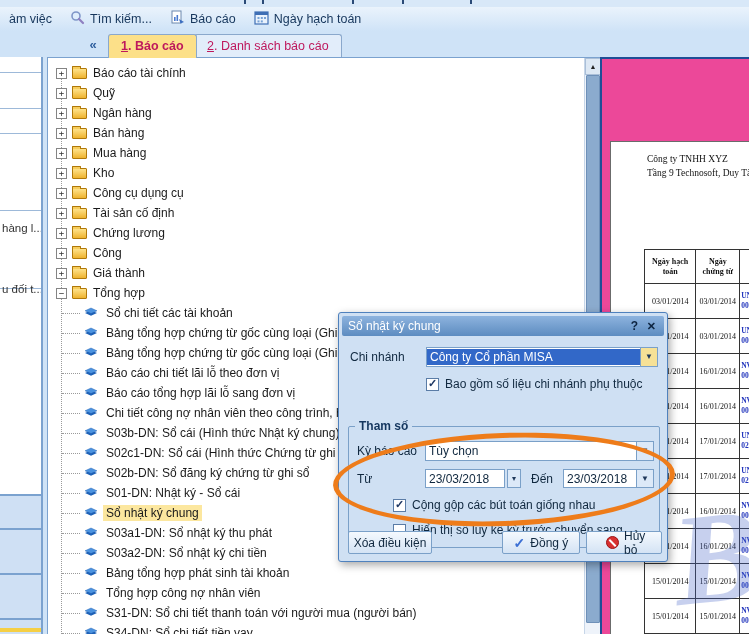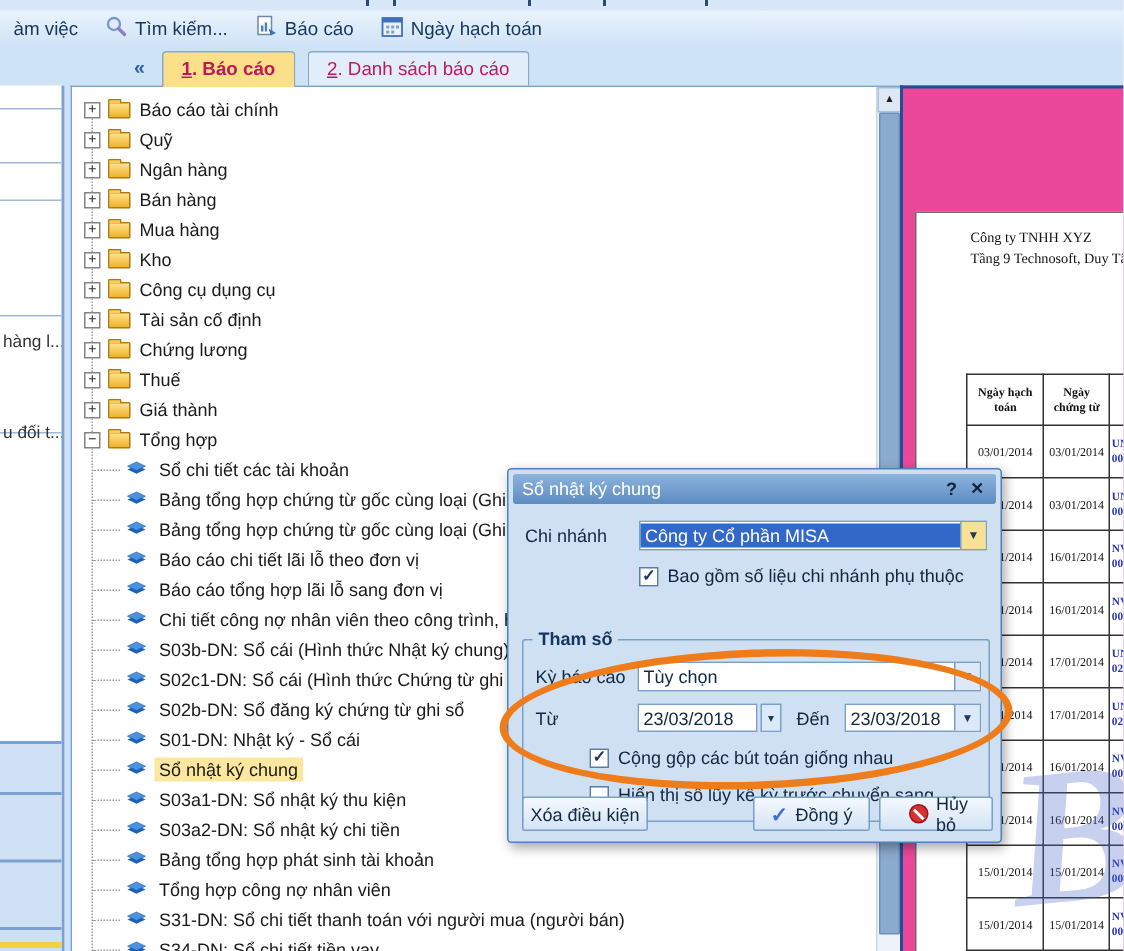--- a/index.html
+++ b/index.html
@@ -17,21 +17,21 @@
   .tb-item { display:flex; align-items:center; gap:5px; padding:0 9px; height:22px; }
   .icon-svg { display:inline-block; }
 
   
   .tabbar { position:absolute; left:0; top:31px; width:749px; height:26px; background:#cfe3f7; }
   .collapse-btn { position:absolute; left:78px; top:4px; width:30px; height:20px; text-align:center;
     color:#2e5f9e; font-size:13px; font-weight:bold; line-height:20px; }
   .tab { position:absolute; top:3px; height:24px; line-height:22px; padding:0 12px; font-size:12.5px;
     border:1px solid #8aa8cc; border-bottom:none; border-radius:3px 3px 0 0; color:#be185d; }
   .tab.active { left:108px; background:#fce089; font-weight:bold; z-index:5; }
-  .tab.inactive { left:205px; background:#e2edfa;text-align:center; }
+  .tab.inactive { left:194px; background:#e2edfa;text-align:center; }
   .tab .tnum { text-decoration:underline; }
 
   
   .left-strip { position:absolute; left:0; top:57px; width:43px; height:577px; background:#fff;
     border-right:2px solid #7ba2cf; overflow:hidden; font-size:11.5px; color:#333; }
   .ls-line { position:absolute; left:0; width:43px; height:1px; background:#9db9d9; }
   .ls-frag { position:absolute; left:2px; white-space:nowrap; }
   .ls-bottom { position:absolute; left:0; top:437px; width:43px; height:140px; background:#cfe0f4; }
   .ls-bline { position:absolute; left:0; width:43px; height:2px; background:#7ba2cf; }
   .ls-yellow { position:absolute; left:0; top:571px; width:43px; height:4px; background:#f5cf45; }
@@ -241,21 +241,21 @@
 
       <div class="trow">
         <span class="toggle-box">+</span>
         <span class="folder-icon"></span>
         <span>Chứng lương</span>
       </div>
 
       <div class="trow">
         <span class="toggle-box">+</span>
         <span class="folder-icon"></span>
-        <span>Thuế</span>
+        <span>Công</span>
       </div>
 
       <div class="trow">
         <span class="toggle-box">+</span>
         <span class="folder-icon"></span>
         <span>Giá thành</span>
       </div>
 
       <div class="trow">
         <span class="toggle-box">−</span>
@@ -373,21 +373,21 @@
         <span class="leaf-label selected">Sổ nhật ký chung</span>
       </div>
 
       <div class="trow leaf">
         <span class="book-icon">
           <svg width="14" height="13" viewBox="0 0 14 13">
             <path d="M1 8 L7 5.2 L13 8 L7 10.8 Z" fill="#1e62b8"></path>
             <path d="M1 5.8 L7 3 L13 5.8 L7 8.6 Z" fill="#4b93e0" stroke="#1b59a8" stroke-width="0.4"></path>
           </svg>
         </span>
-        <span class="leaf-label">S03a1-DN: Sổ nhật ký thu kiện</span>
+        <span class="leaf-label">S03a1-DN: Sổ nhật ký thu phát</span>
       </div>
 
       <div class="trow leaf">
         <span class="book-icon">
           <svg width="14" height="13" viewBox="0 0 14 13">
             <path d="M1 8 L7 5.2 L13 8 L7 10.8 Z" fill="#1e62b8"></path>
             <path d="M1 5.8 L7 3 L13 5.8 L7 8.6 Z" fill="#4b93e0" stroke="#1b59a8" stroke-width="0.4"></path>
           </svg>
         </span>
         <span class="leaf-label">S03a2-DN: Sổ nhật ký chi tiền</span>

